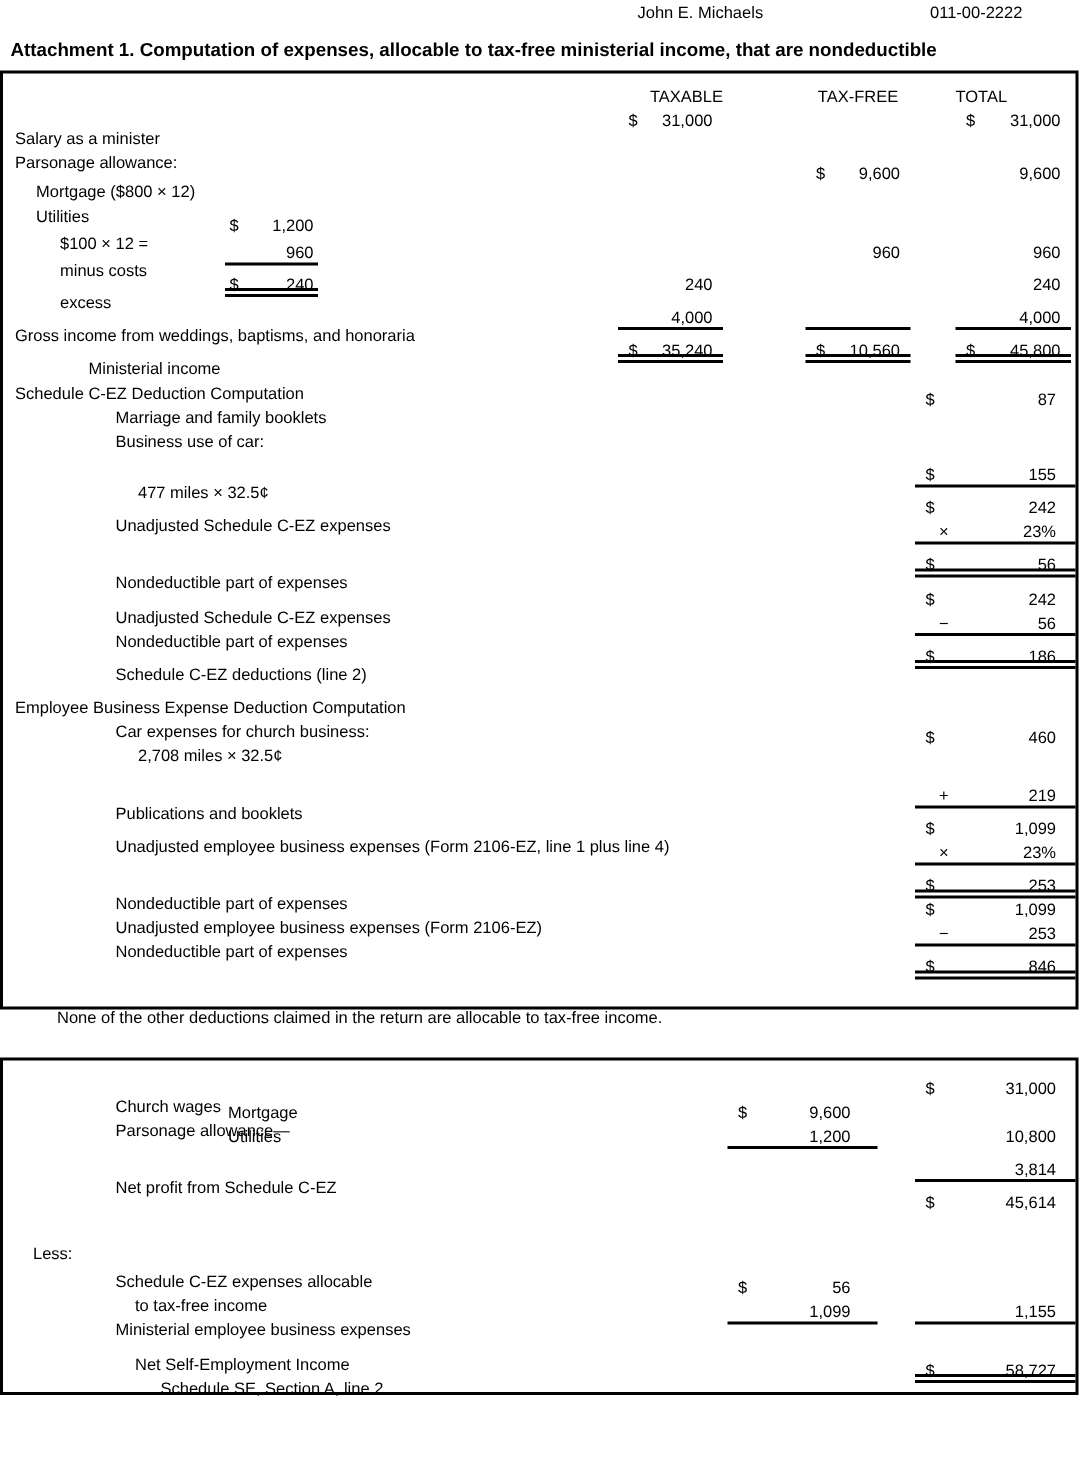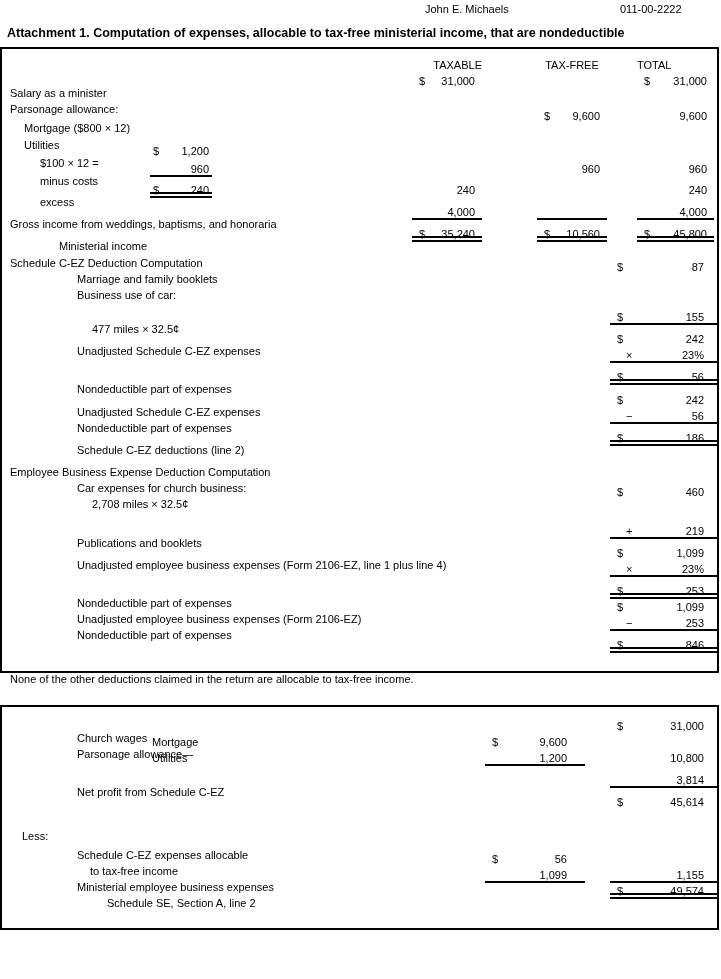--- a/index.html
+++ b/index.html
@@ -269,21 +269,21 @@
             <span class="op">−</span>
             <span>253</span>
           </span>
         </div>
         <div class="row" style="margin-top: 6px;">
           <span class="cell c-amt ln-d">
             <span>$</span>
             <span>846</span>
           </span>
         </div>
-        <div class="row" style="margin-top: 6px;">
+        <div class="row" style="margin-top: 6px; margin-left: 28px;">
           <span class="lbl i0">None of the other deductions claimed in the return are allocable to tax-free income.</span>
         </div>
       </div>
   </div>
 
 
   <div class="wtable t2" id="table2">
     <div id="t2-rows">
         <div class="row" style="margin-top: 4px;">
           <span class="lbl i3">Church wages</span>
@@ -341,23 +341,26 @@
           <span class="lbl i3">Ministerial employee business expenses</span>
           <span class="cell c-amt ln-s">
             <span></span>
             <span>1,155</span>
           </span>
           <span class="cell c-mid ln-s">
             <span></span>
             <span>1,099</span>
           </span>
         </div>
+        <div class="row" style="margin-top: 7px;">
+          <span class="lbl i7">Net Self-Employment Income</span>
+        </div>
         <div class="row">
           <span class="lbl i8">Schedule SE, Section A, line 2</span>
           <span class="cell c-amt ln-d">
             <span>$</span>
-            <span>49,574</span>
+            <span>58,727</span>
           </span>
         </div>
       </div>
   </div>
 
 </div>
 
 </body></html>

